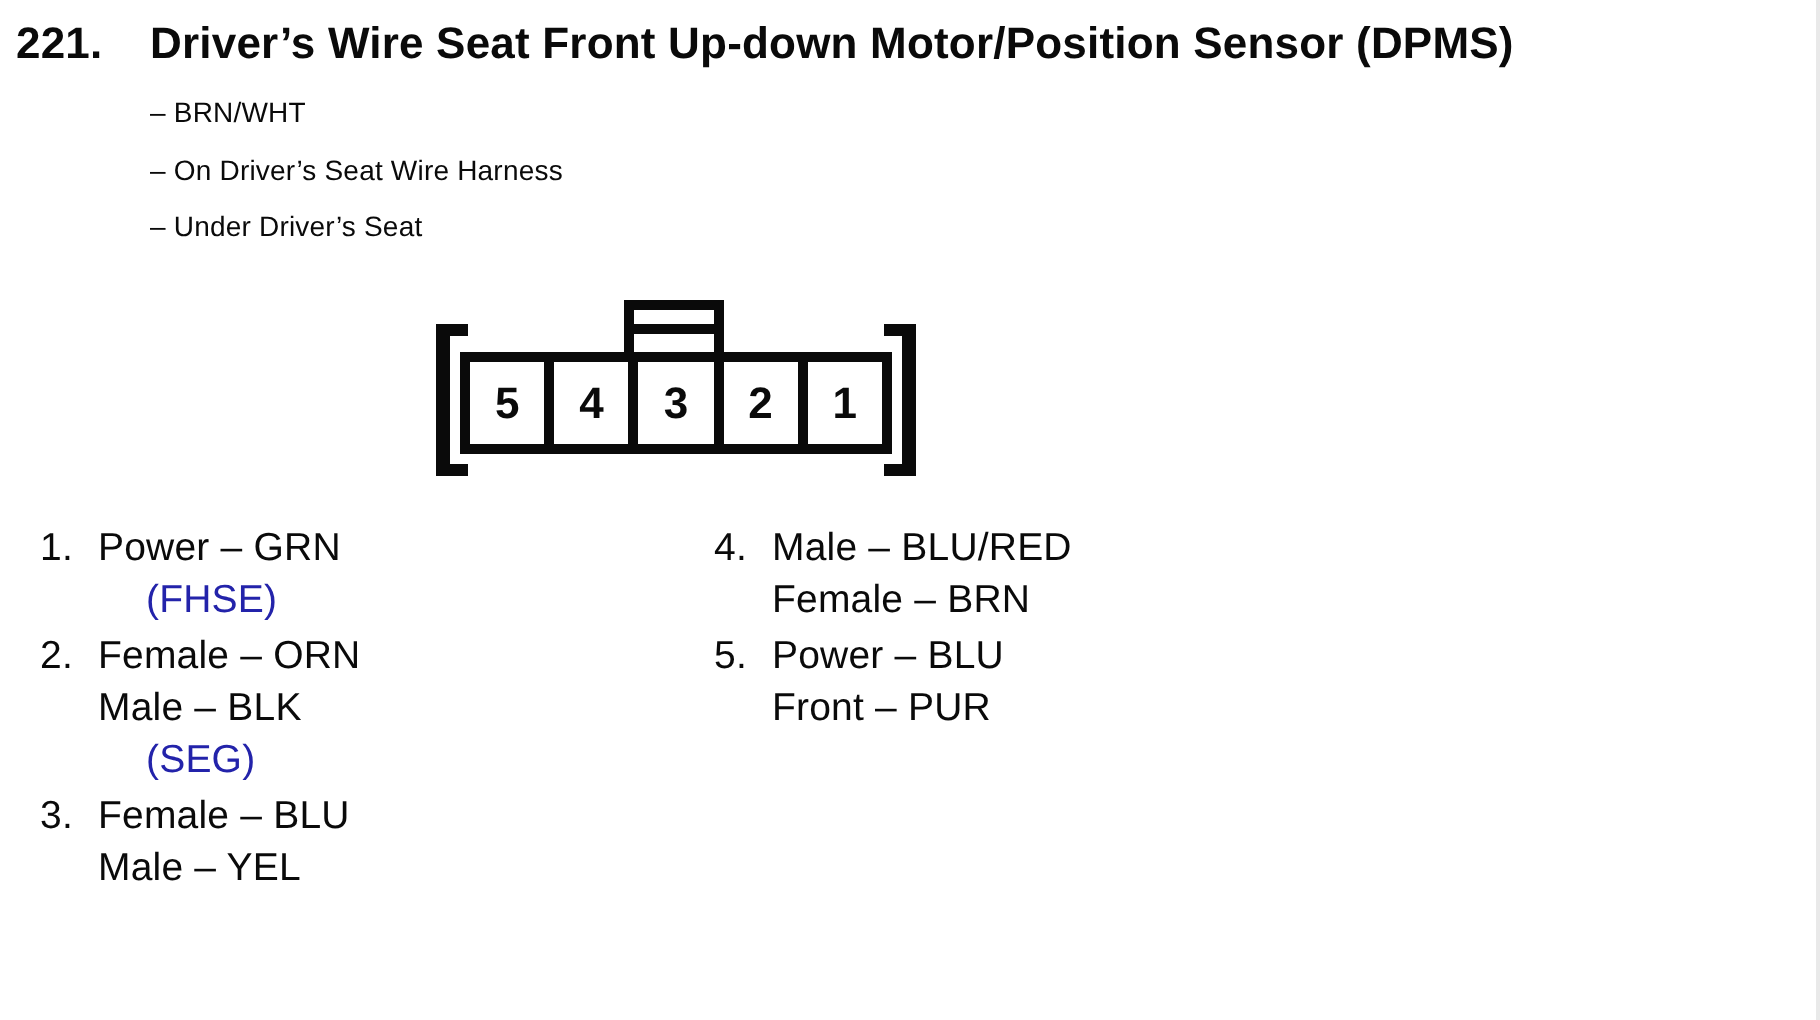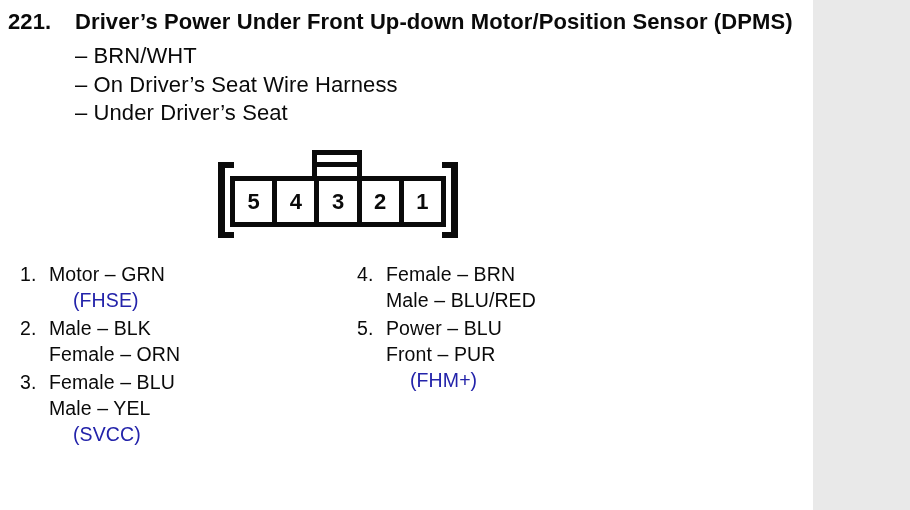--- a/index.html
+++ b/index.html
@@ -5,40 +5,40 @@
   :root{
     --ink:#0a0a0a;
     --accent:#2323aa;
     --paper:#ffffff;
   }
   *{margin:0;padding:0;box-sizing:border-box;}
   html,body{background:#e9e9e9;}
   body{font-family:"Liberation Sans","DejaVu Sans",sans-serif;}
   .canvas{
     position:relative;
-    width:813px;height:510px;
+    width:908px;height:510px;
     background:var(--paper);
     color:var(--ink);
     overflow:hidden;
   }
 
   
   .title-row{
     position:absolute;left:8px;top:9px;width:895px;
     display:flex;align-items:baseline;
     font-weight:bold;font-size:22px;line-height:26px;
     letter-spacing:0.1px;
   }
   .title-num{width:67px;flex:0 0 auto;}
   .title-text{flex:1 1 auto;}
 
   
   .notes{
     position:absolute;left:75px;top:42px;
-    font-size:22px;line-height:28.5px;
+    font-size:14px;line-height:28.5px;
     letter-spacing:0.1px;
   }
 
   
   .connector{
     position:absolute;left:213px;top:148px;
     width:250px;height:95px;
   }
   .conn-tab{
     position:absolute;left:99px;top:2px;width:50px;height:33px;
@@ -84,21 +84,21 @@
   .pin-num{flex:0 0 29px;}
   .pin-signal{color:var(--accent);margin-left:24px;}
 </style>
 </head>
 <body>
 
 <div class="canvas">
 
   <div class="title-row">
     <span class="title-num">221.</span>
-    <span class="title-text">Driver’s Power Under Front Up-down Motor/Position Sensor (DPMS)</span>
+    <span class="title-text">Driver’s Wire Seat Front Up-down Motor/Position Sensor (DPMS)</span>
   </div>
 
   <div class="notes">
     <div>– BRN/WHT</div>
     <div>– On Driver’s Seat Wire Harness</div>
     <div>– Under Driver’s Seat</div>
   </div>
 
   <div class="connector">
     <div class="conn-tab">
@@ -112,52 +112,51 @@
       <div class="conn-cell">3</div>
       <div class="conn-cell">2</div>
       <div class="conn-cell">1</div>
     </div>
   </div>
 
   <div class="pin-col pin-col-1">
     <div class="pin-item">
       <span class="pin-num">1.</span>
       <div class="pin-lines">
-        <div>Motor – GRN</div>
+        <div>Power – GRN</div>
         <div class="pin-signal">(FHSE)</div>
       </div>
     </div>
     <div class="pin-item">
       <span class="pin-num">2.</span>
       <div class="pin-lines">
+        <div>Female – ORN</div>
         <div>Male – BLK</div>
-        <div>Female – ORN</div>
+        <div class="pin-signal">(SEG)</div>
       </div>
     </div>
     <div class="pin-item">
       <span class="pin-num">3.</span>
       <div class="pin-lines">
         <div>Female – BLU</div>
         <div>Male – YEL</div>
-        <div class="pin-signal">(SVCC)</div>
       </div>
     </div>
   </div>
 
   <div class="pin-col pin-col-2">
     <div class="pin-item">
       <span class="pin-num">4.</span>
       <div class="pin-lines">
+        <div>Male – BLU/RED</div>
         <div>Female – BRN</div>
-        <div>Male – BLU/RED</div>
       </div>
     </div>
     <div class="pin-item">
       <span class="pin-num">5.</span>
       <div class="pin-lines">
         <div>Power – BLU</div>
         <div>Front – PUR</div>
-        <div class="pin-signal">(FHM+)</div>
       </div>
     </div>
   </div>
 
 </div>
 
 </body></html>

